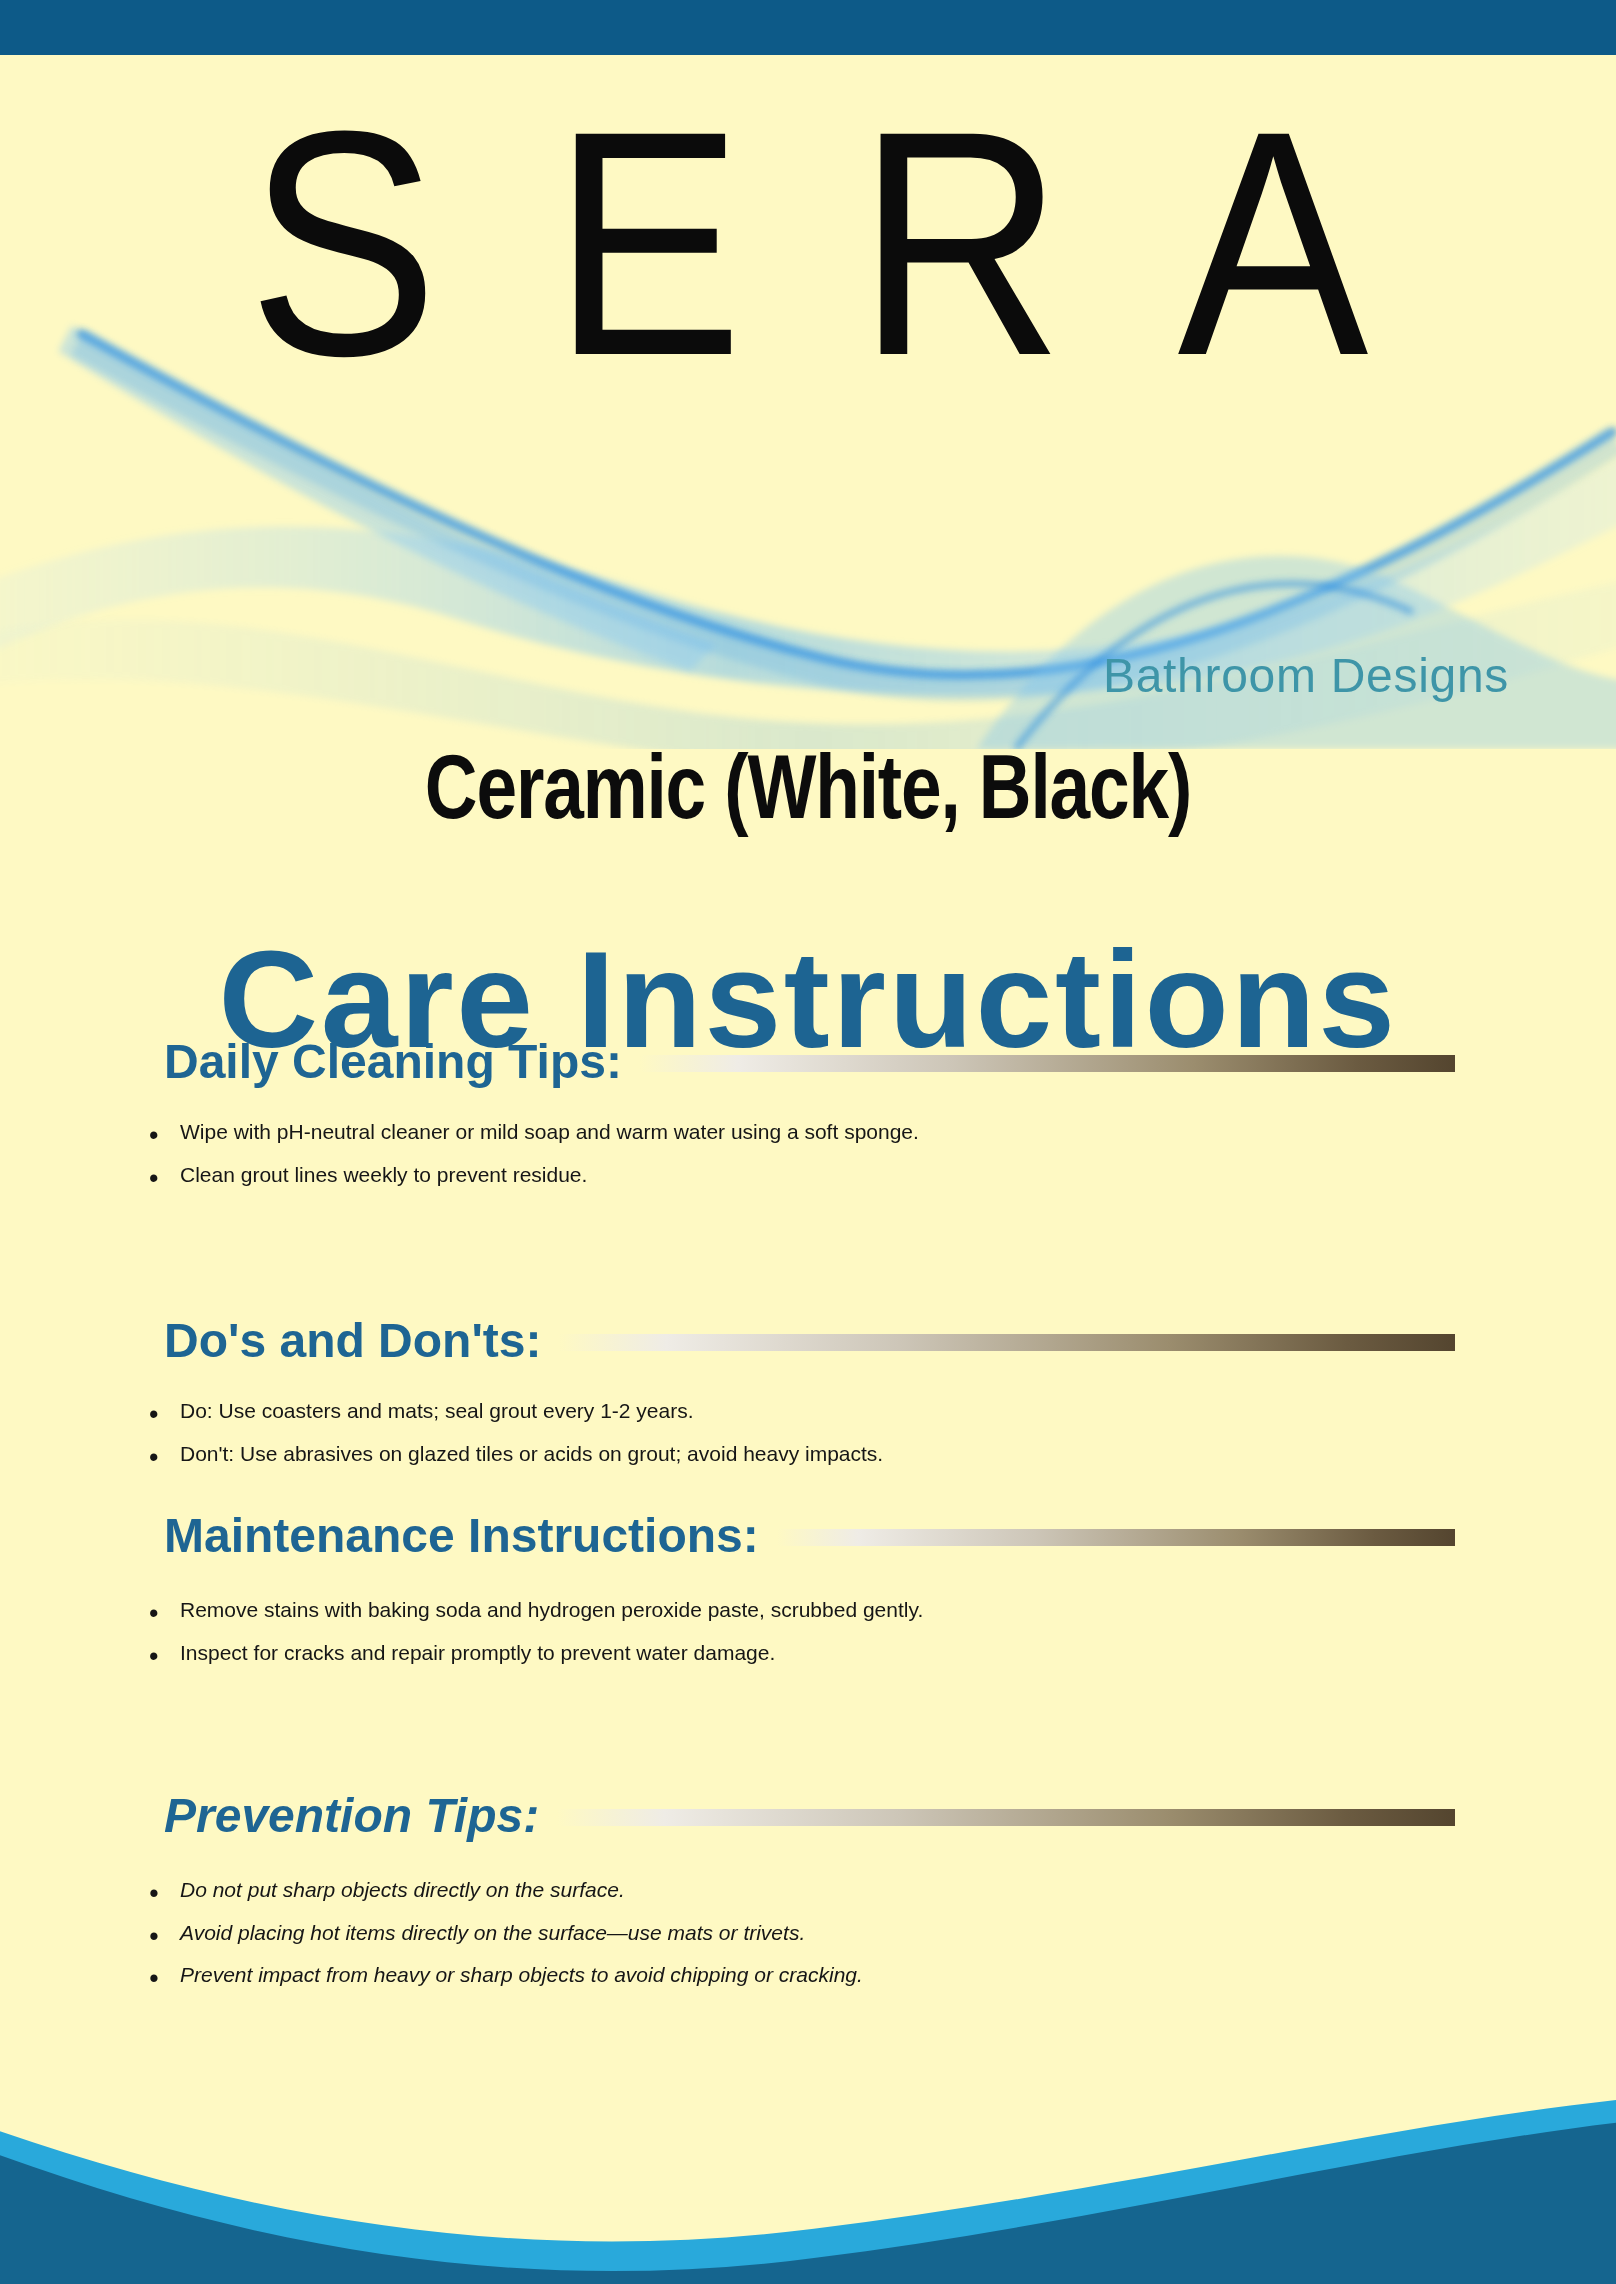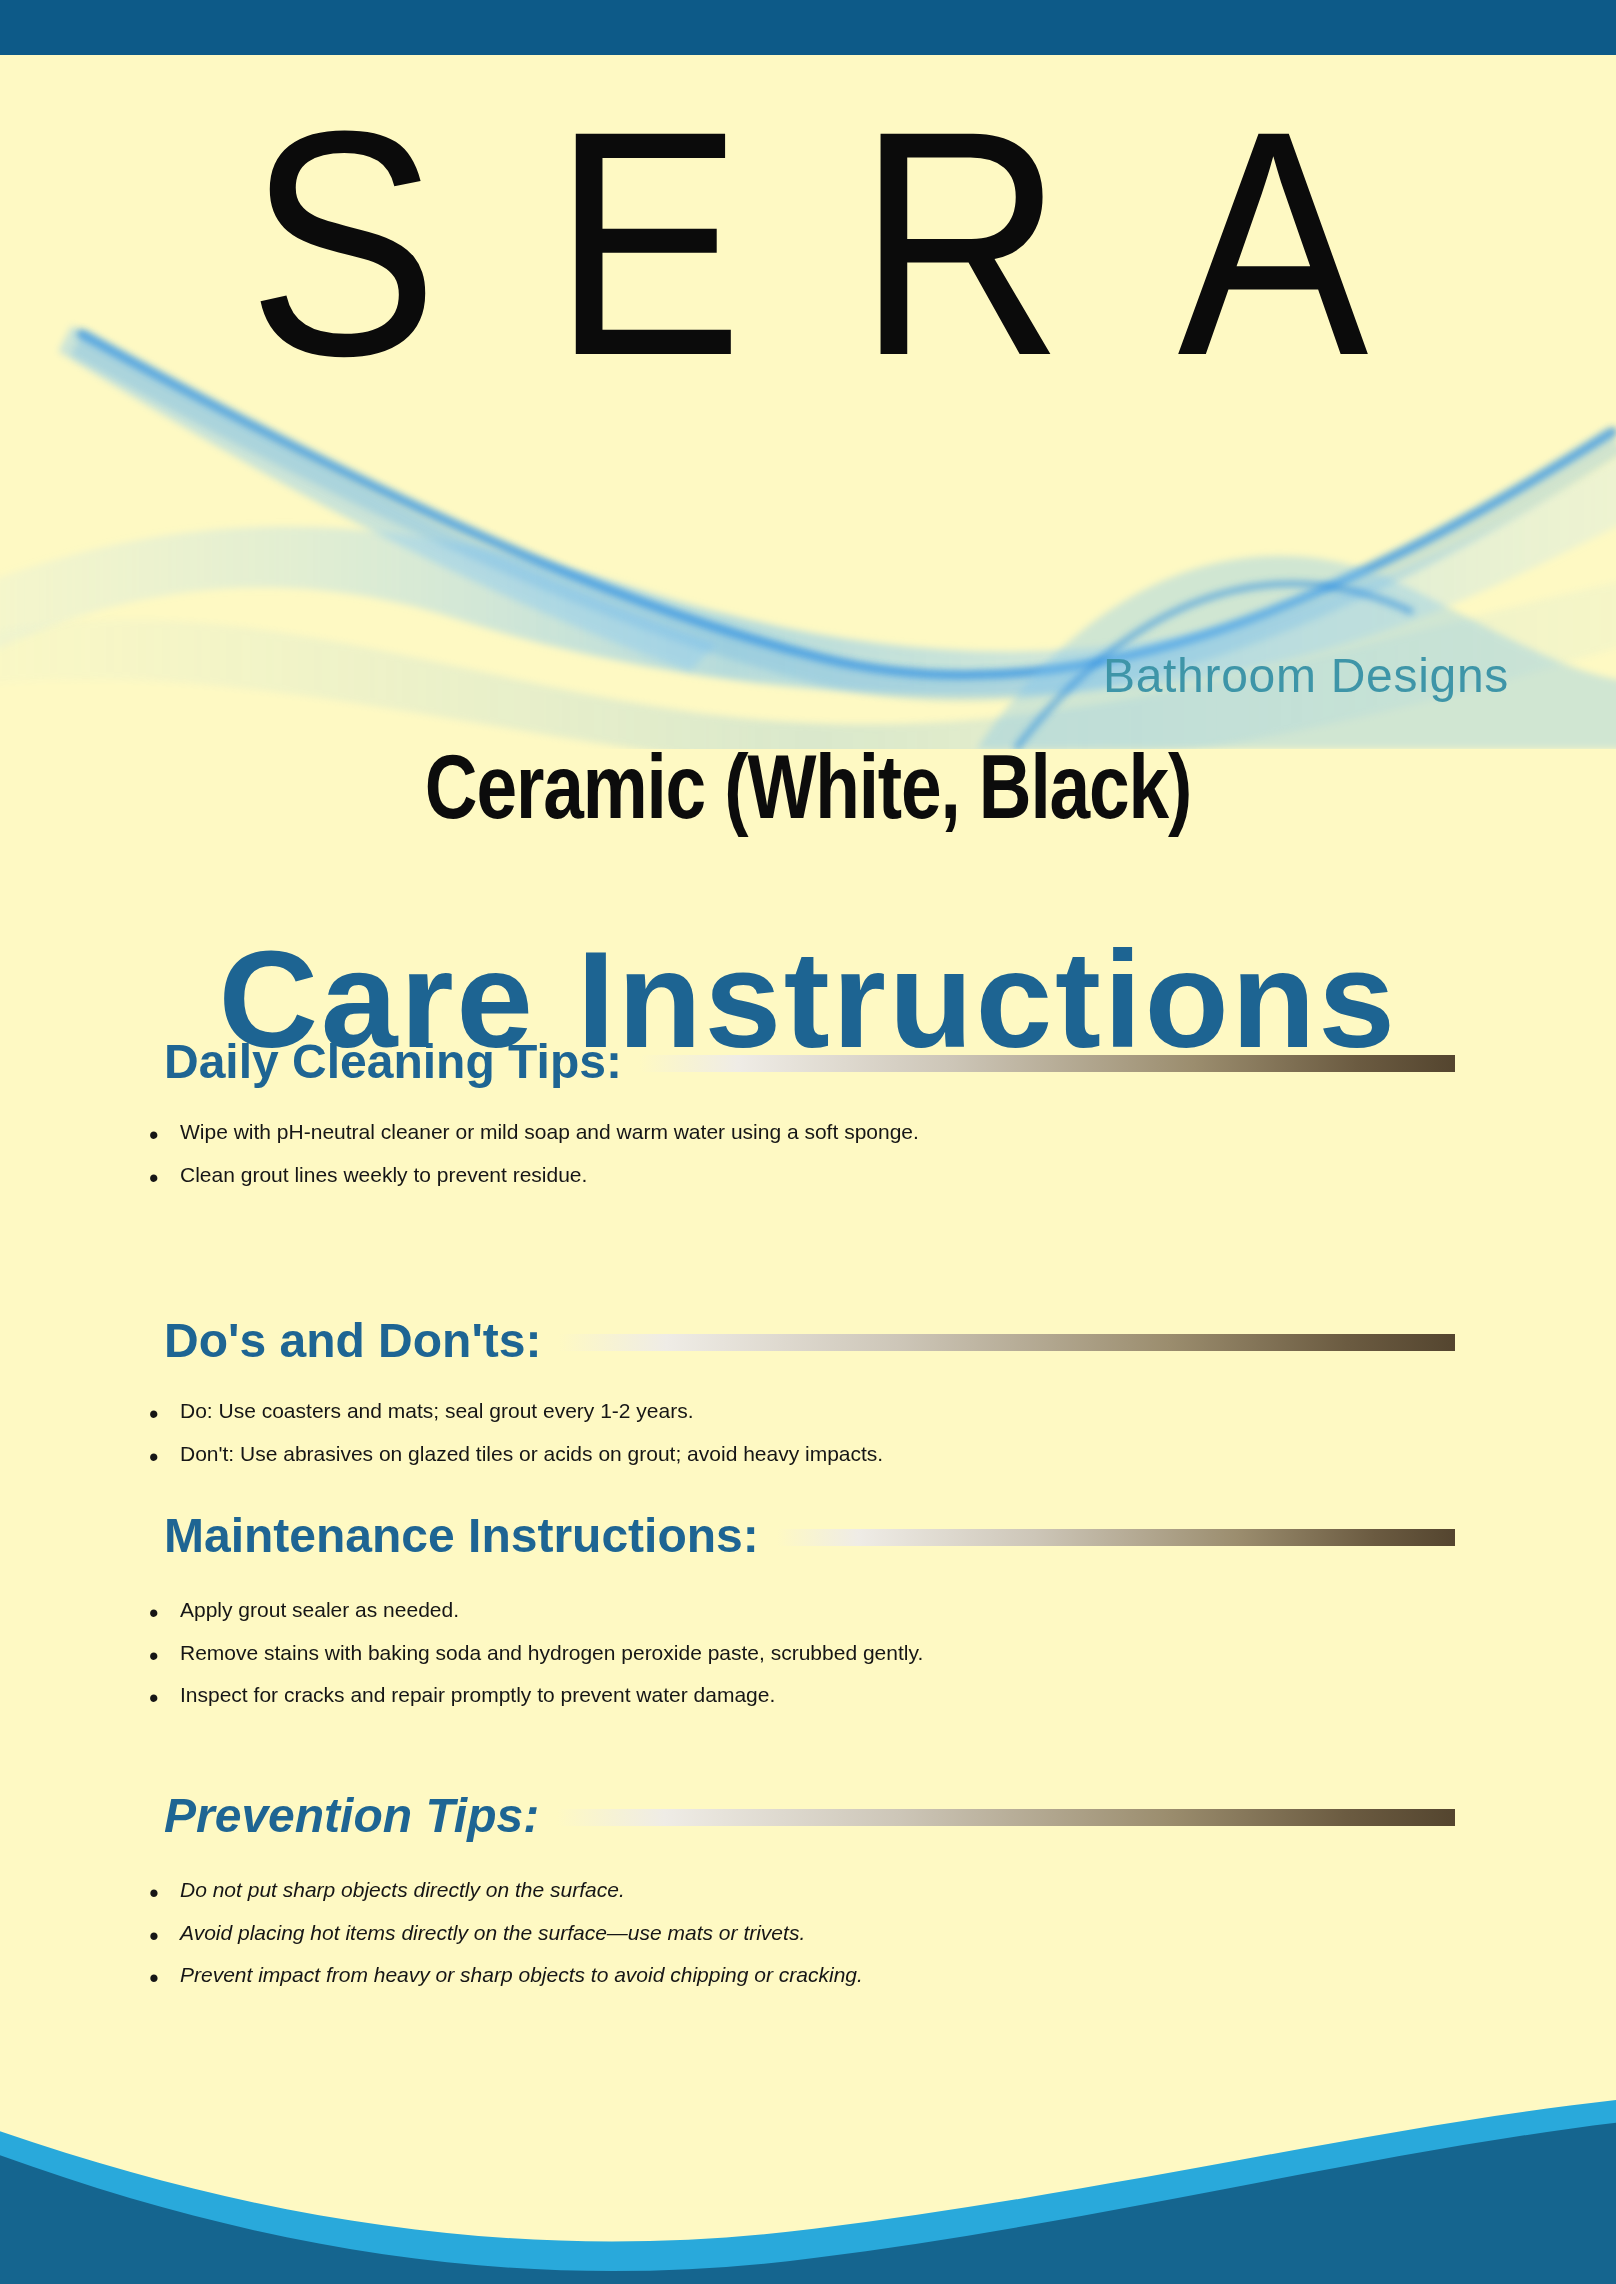--- a/index.html
+++ b/index.html
@@ -148,21 +148,20 @@
         <li>Don't: Use abrasives on glazed tiles or acids on grout; avoid heavy impacts.</li>
       </ul>
     </section>
 
     <section class="section sec-3">
       <div class="sec-head">
         <h2>Maintenance Instructions:</h2>
         <div class="rule"></div>
       </div>
       <ul class="bullets">
-        <li>Apply grout sealer as needed.</li>
         <li>Remove stains with baking soda and hydrogen peroxide paste, scrubbed gently.</li>
         <li>Inspect for cracks and repair promptly to prevent water damage.</li>
       </ul>
     </section>
 
     <section class="section sec-4">
       <div class="sec-head">
         <h2>Prevention Tips:</h2>
         <div class="rule"></div>
       </div>

